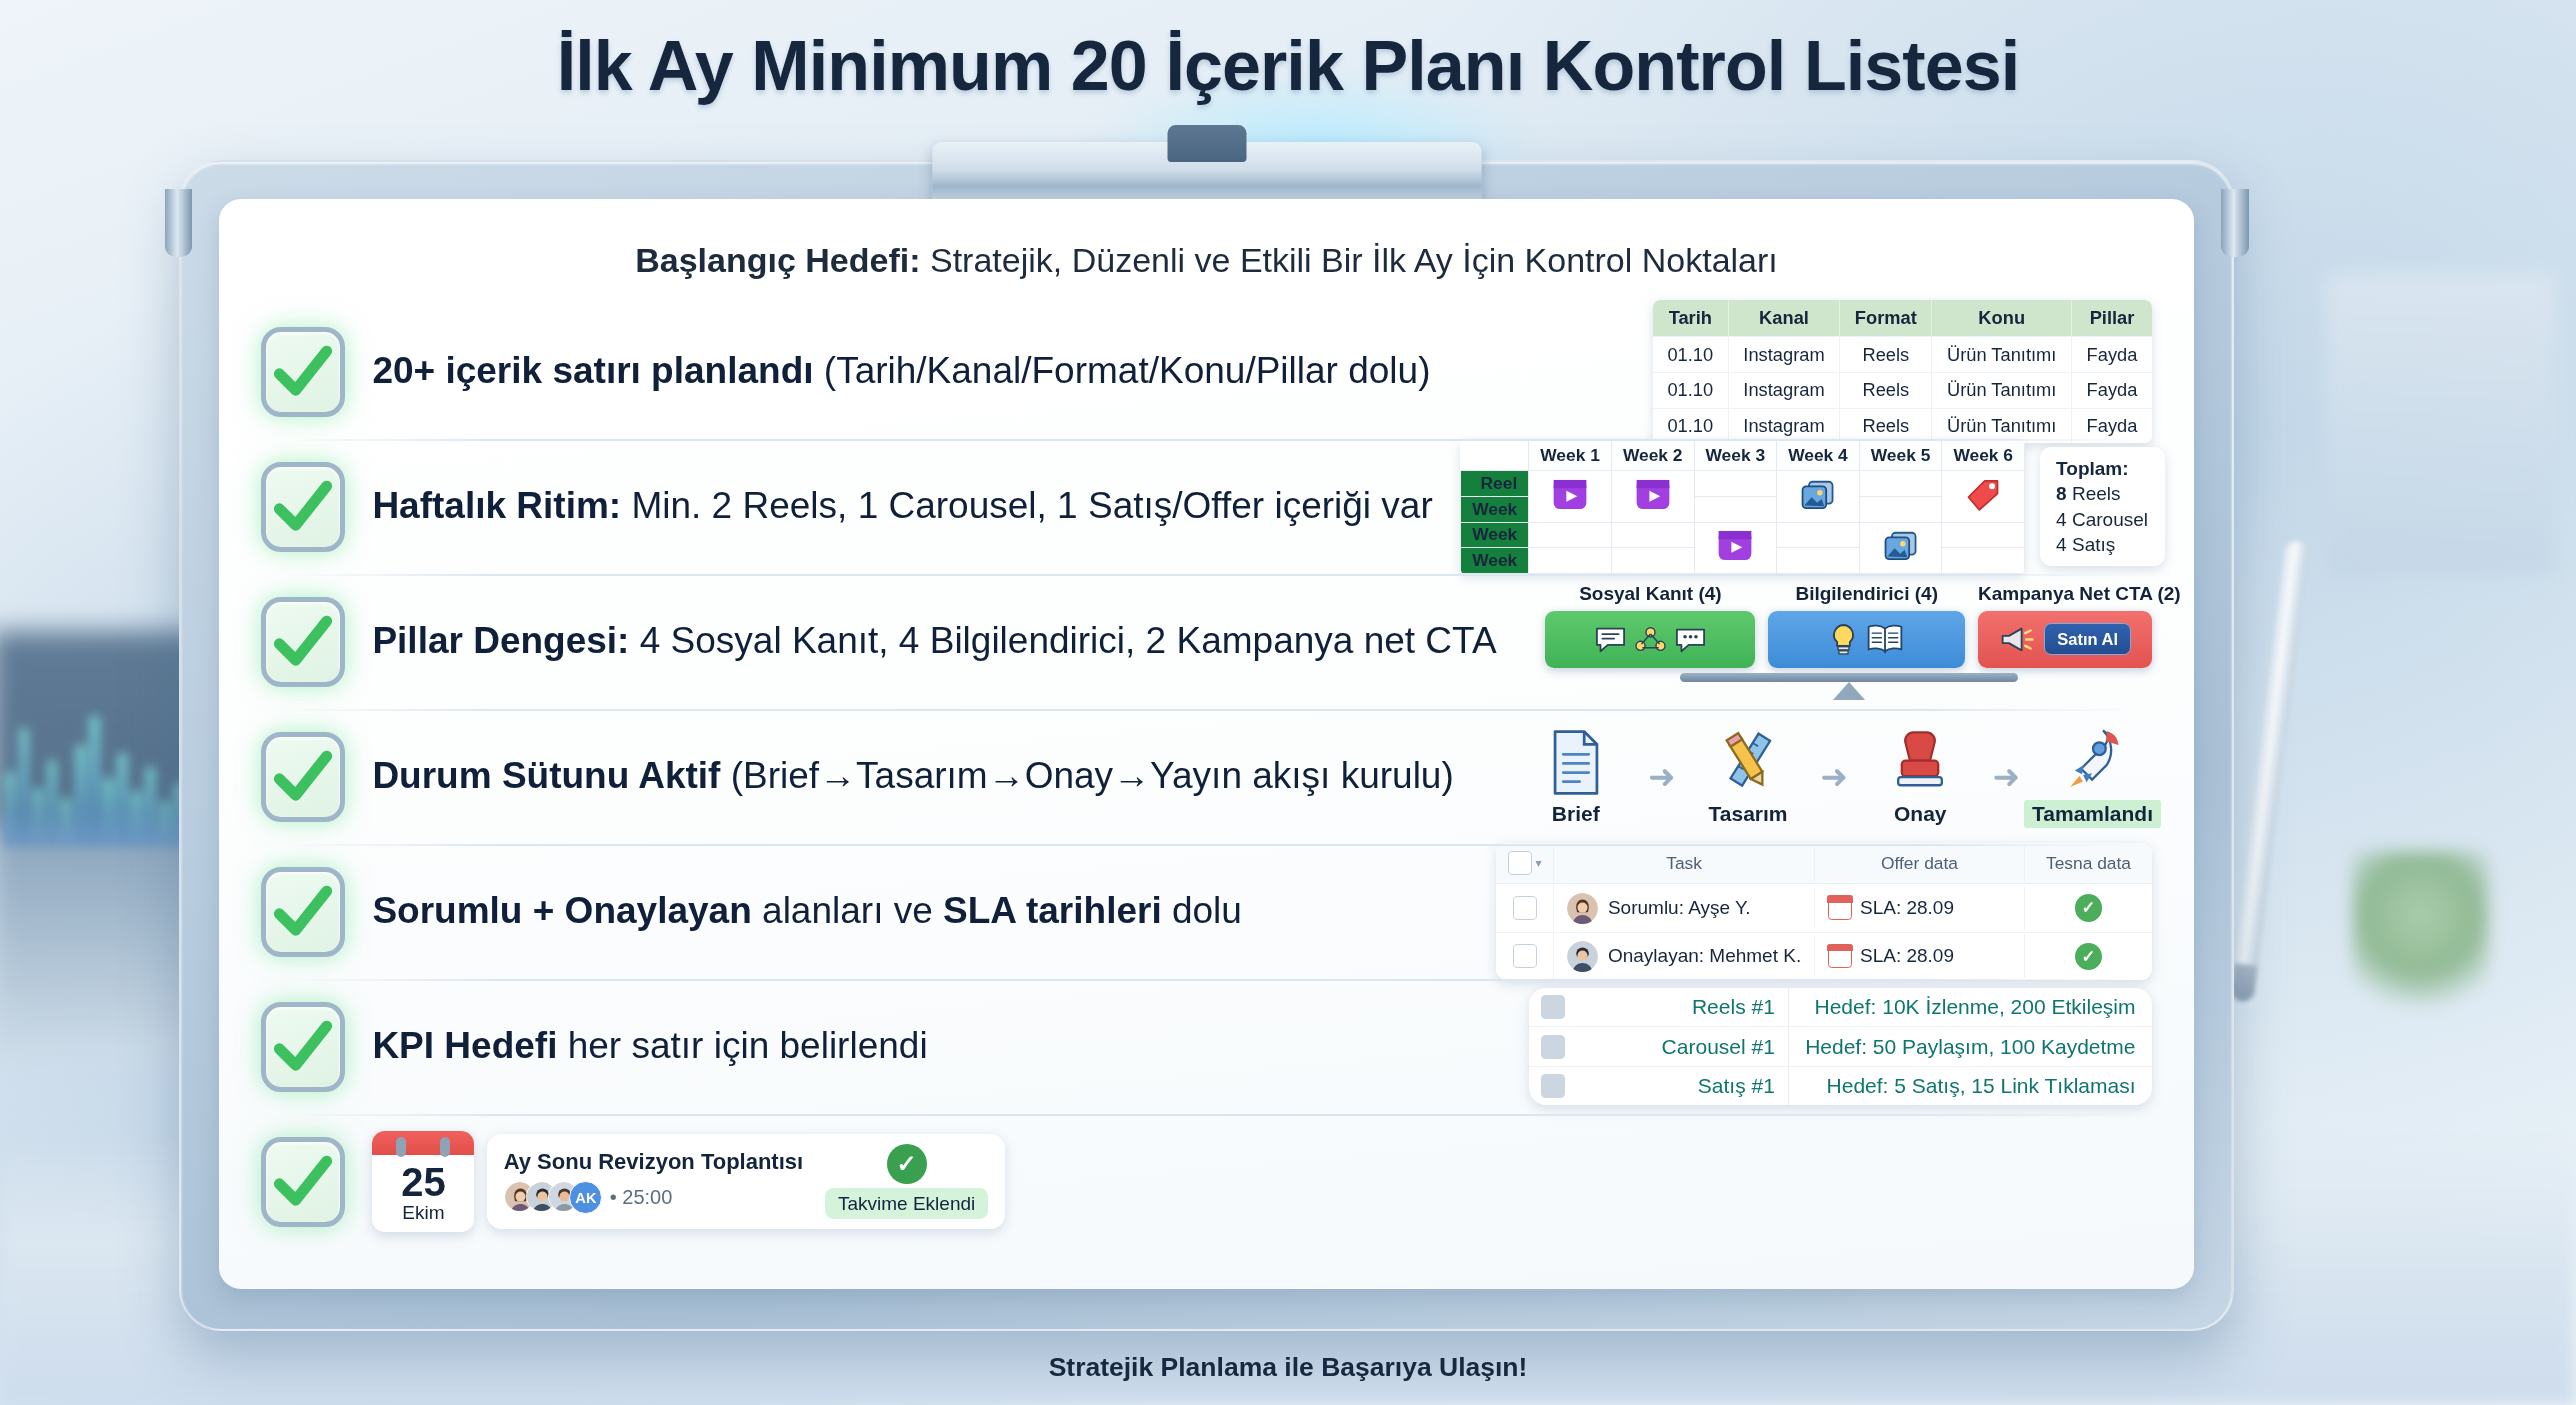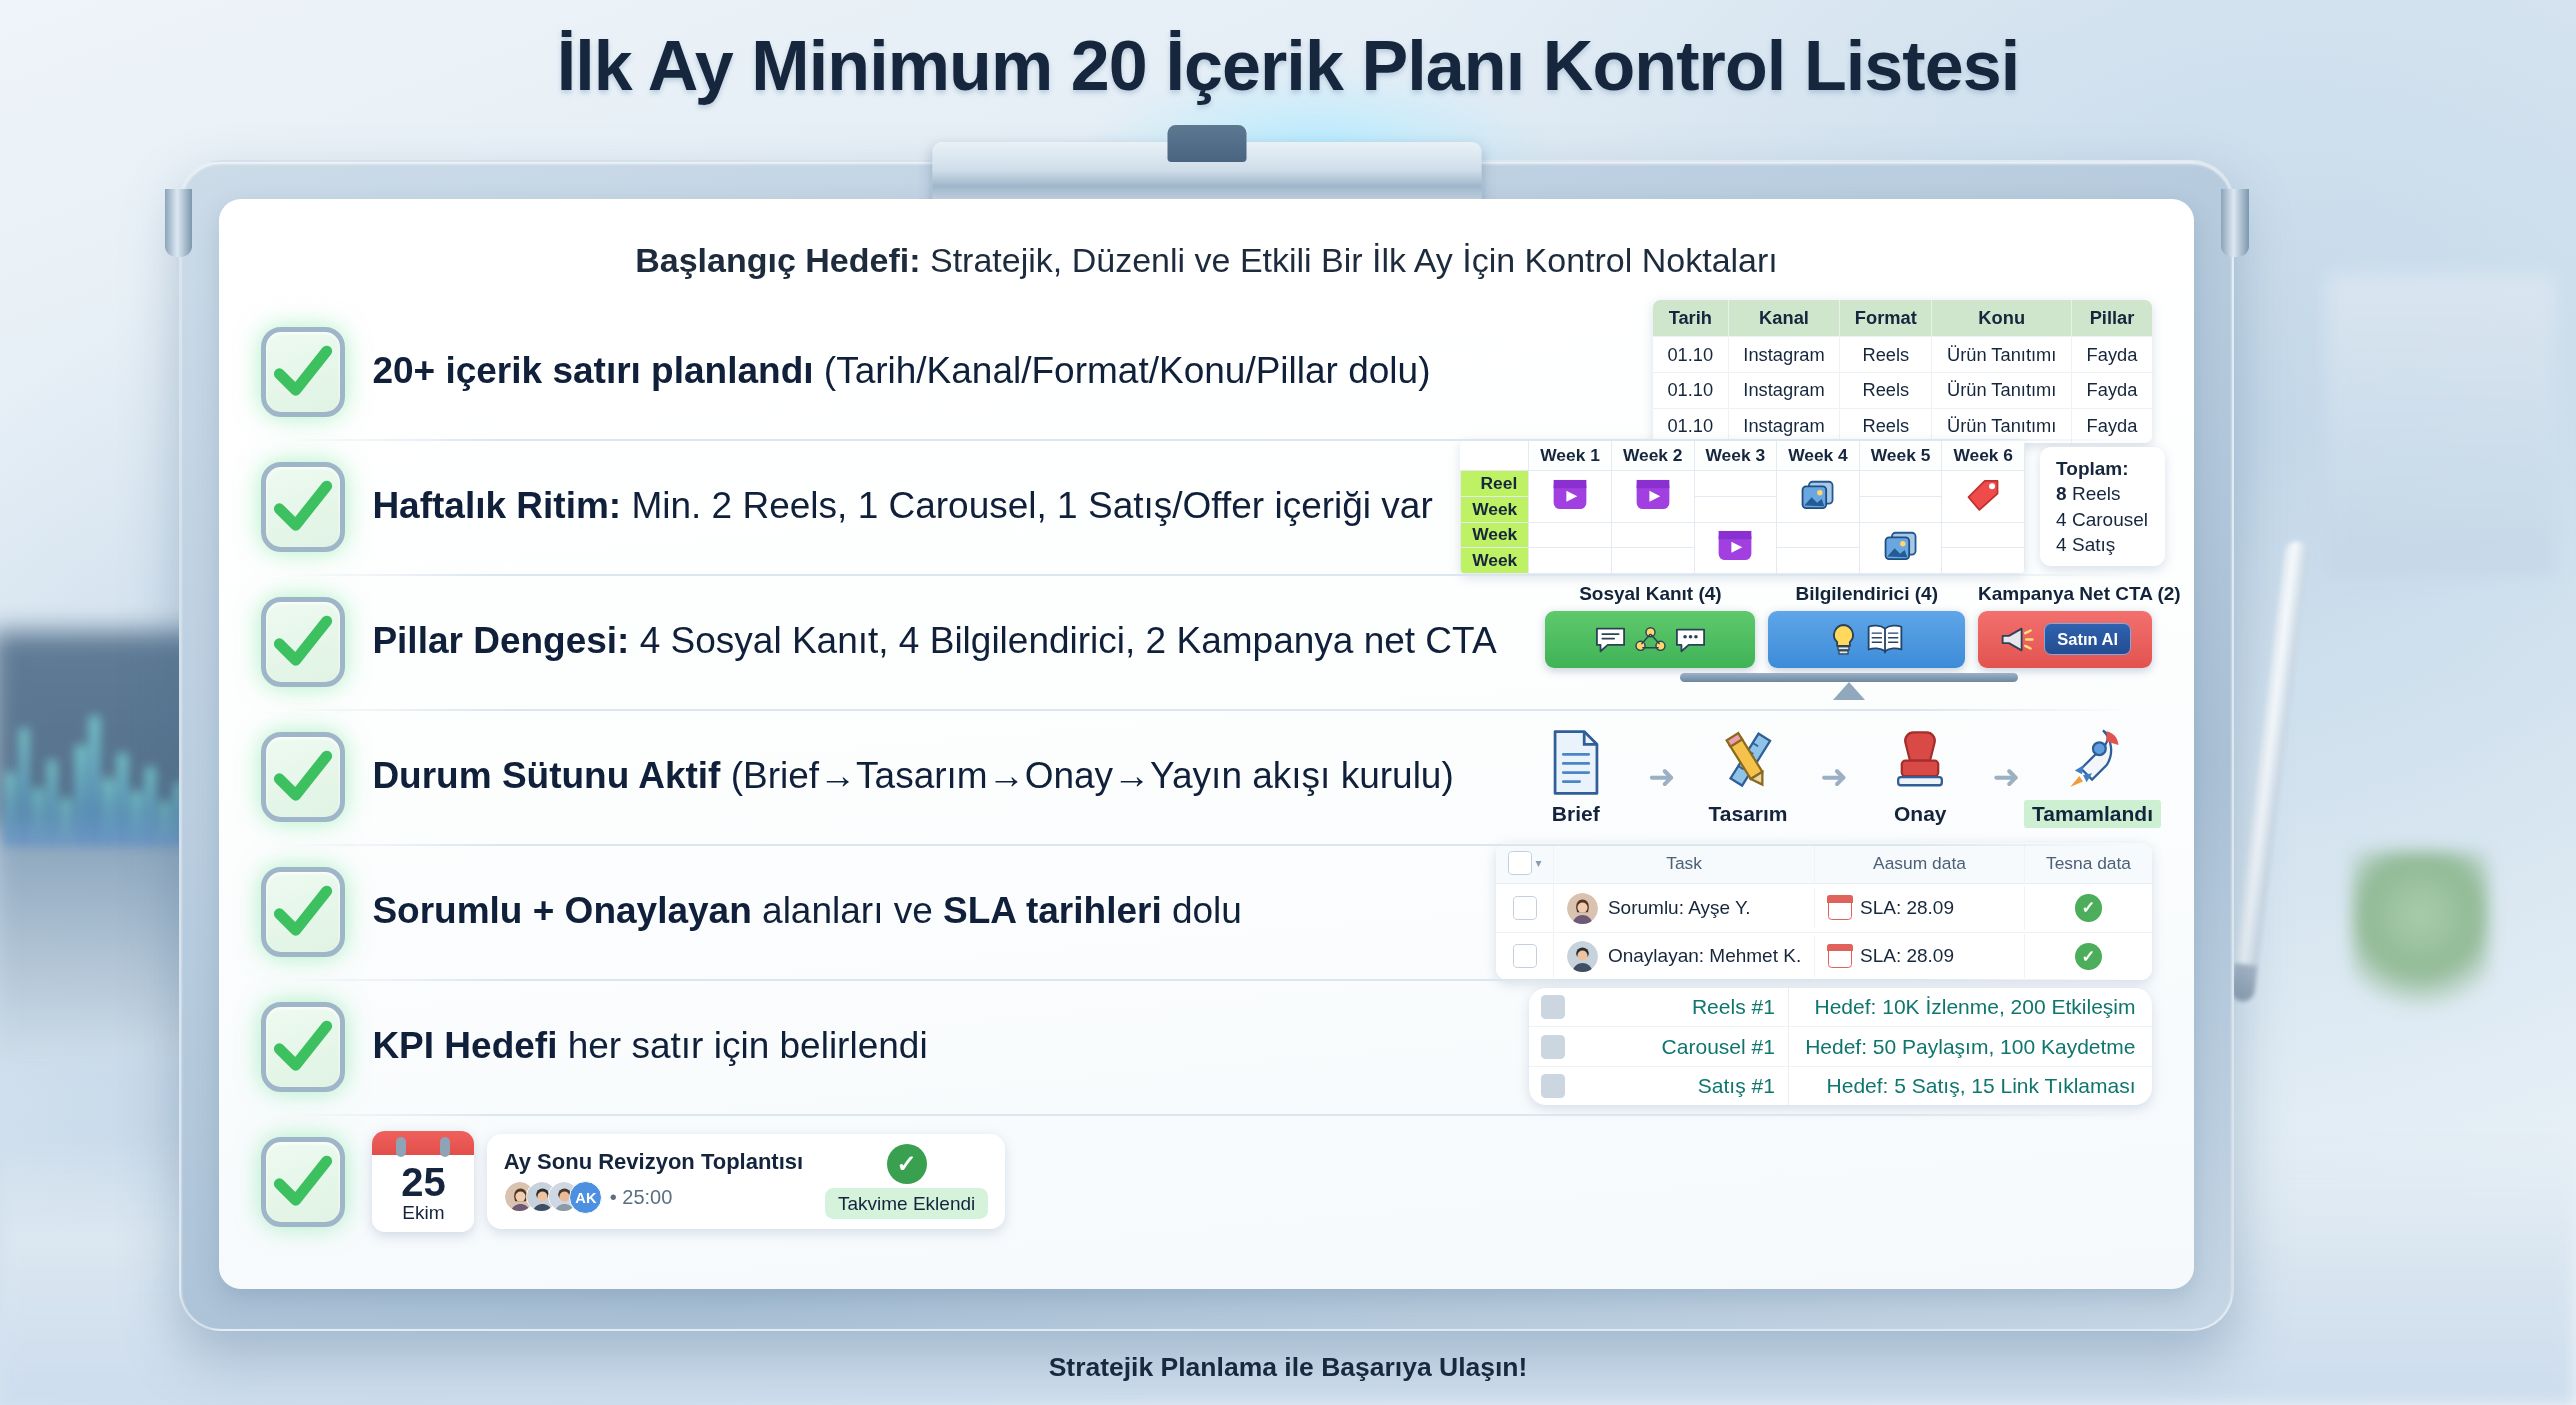--- a/index.html
+++ b/index.html
@@ -106,21 +106,21 @@
   .plan-table th{background:#cfe6cd;font-weight:bold;padding:7.3px 14.6px;border-right:1.8px solid #e8f1e8;white-space:nowrap;}
   .plan-table td{padding:6.4px 14.6px;border-top:1.8px solid #edf2f6;border-right:1.8px solid #edf2f6;text-align:center;white-space:nowrap;background:#fff;}
   .plan-table th:last-child, .plan-table td:last-child{border-right:none;}
 
   
   .week-wrap{display:flex;align-items:center;gap:14.6px;}
   .week-table{border-collapse:collapse;font-size:17.4px;color:#16263c;background:#fff;
     box-shadow:0 3.7px 11px rgba(90,125,160,.2);border-radius:6.4px;overflow:hidden;}
   .week-table th{font-weight:bold;padding:4.6px 11px;border:1.8px solid #e3eaf1;white-space:nowrap;background:#fdfefe;}
   .week-table td{border:1.8px solid #e3eaf1;width:60px;height:25.6px;text-align:center;vertical-align:middle;padding:0;}
-  .week-table td.rowlab{font-weight:bold;width:auto;padding:0 11px;text-align:right;background:#bef264;}
+  .week-table td.rowlab{font-weight:bold;width:auto;padding:0 11px;text-align:right;background:#15803d;}
   .week-table th.corner{border:none;background:transparent;}
   .totals{background:#fff;border-radius:11px;padding:9.1px 16.5px;font-size:19px;color:#16263c;line-height:1.32;
     box-shadow:0 3.7px 11px rgba(90,125,160,.22);white-space:nowrap;}
   .totals b{font-weight:bold;}
 
   
   .pillars{display:flex;flex-direction:column;align-items:center;gap:5.5px;}
   .pillar-labels{display:flex;gap:12.8px;font-size:19px;font-weight:bold;color:#13233a;}
   .pillar-labels span{text-align:center;white-space:nowrap;}
   .pillar-bars{display:flex;gap:12.8px;align-items:flex-end;}
@@ -518,21 +518,21 @@
           <b>Sorumlu + Onaylayan</b><span> alanları ve </span><b>SLA tarihleri</b><span> dolu</span>
         </div>
         <div class="visual">
           <div class="task-card">
             <div class="task-head">
               <div class="c-check">
                 <span class="mini-box"></span>
                 <span style="font-size:12px;color:#8a9cae;">▾</span>
               </div>
               <div class="c-task" style="justify-content:center;">Task</div>
-              <div class="c-date" style="justify-content:center;">Aasum data</div>
+              <div class="c-date" style="justify-content:center;">Offer data</div>
               <div class="c-stat">Tesna data</div>
             </div>
             <div class="task-row">
               <div class="c-check">
                   <span class="mini-box"></span>
                 </div>
               <div class="c-task">
                 <span class="avatar">
                   <svg width="31" height="31" viewBox="0 0 34 34">
                       <circle cx="17" cy="17" r="17" fill="#d9c3b0"></circle>

